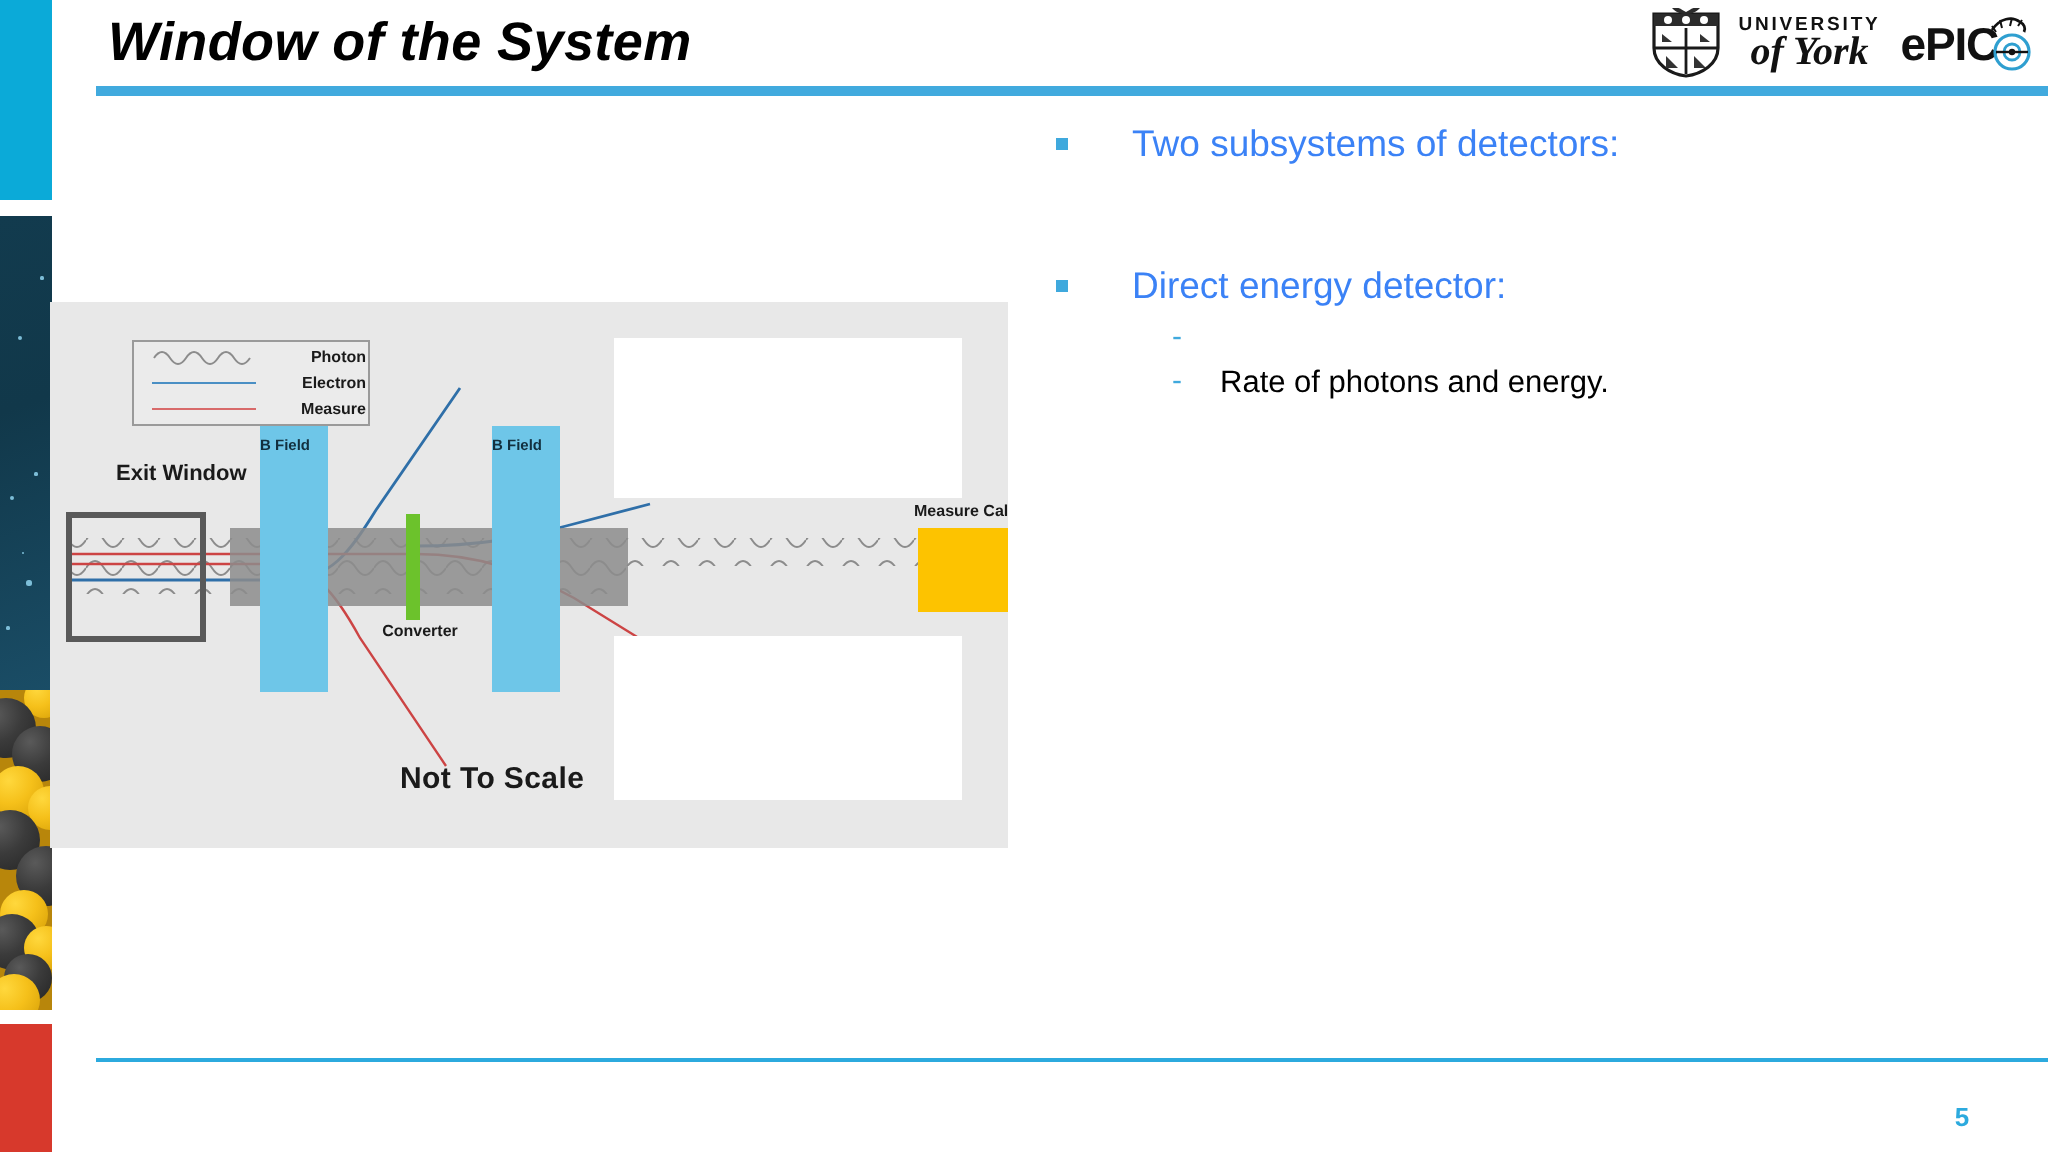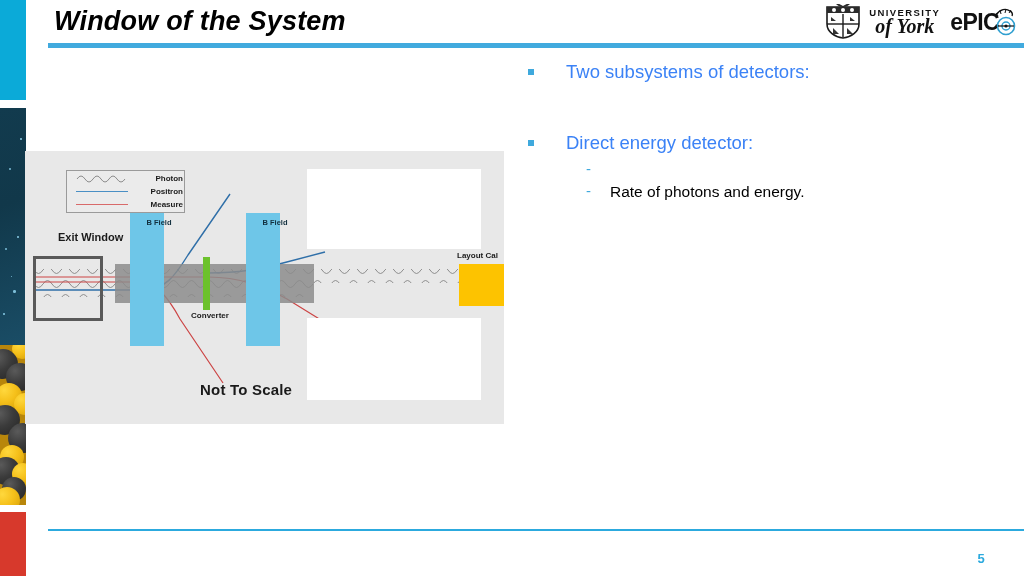--- a/index.html
+++ b/index.html
@@ -173,25 +173,24 @@
   }
   .line-flat { width: 52px; height: 1.4px; }
 
   .bfield {
     background: #6EC6E8;
     width: 34px;
   }
   .bfield-label {
     position: absolute;
     top: 5px; left: 0; width: 34px;
-    text-align: center;
+    text-align: left;
     font-size: 7.5px;
     font-weight: bold;
     color: #12303f;
-    padding-left: 12px;
   }
 
   .pipe {
     left: 90px; top: 113px;
     width: 199px; height: 39px;
     background: #8c8c8c;
     opacity: .85;
   }
   .converter {
     left: 178px; top: 106px;
@@ -378,36 +377,36 @@
       <span class="bfield-label">B Field</span>
     </div>
     <div class="d-abs bfield" style="left:221px; top:62px; height:133px;">
       <span class="bfield-label">B Field</span>
     </div>
 
     <div class="d-abs converter"></div>
     <div class="d-abs converter-label">Converter</div>
 
     <div class="d-abs photon-cal"></div>
-    <div class="d-abs photon-cal-label">Layout Cal</div>
+    <div class="d-abs photon-cal-label">Measure Cal</div>
 
     <div class="d-abs legend-box">
       <div class="legend-row" style="top:1px">
         <span class="legend-sample">
           <svg width="52" height="11" viewBox="0 0 52 11">
             <path d="M1 6 q4 -6 8 0 t8 0 t8 0 t8 0 t8 0 t8 0" fill="none" stroke="#8c8c8c" stroke-width="1"></path>
           </svg>
         </span>
         <span class="legend-label">Photon</span>
       </div>
       <div class="legend-row" style="top:14px">
         <span class="legend-sample">
           <span class="line-flat" style="background:#4a8fc4"></span>
         </span>
-        <span class="legend-label">Positron</span>
+        <span class="legend-label">Electron</span>
       </div>
       <div class="legend-row" style="top:27px">
         <span class="legend-sample">
           <span class="line-flat" style="background:#d86a6a"></span>
         </span>
         <span class="legend-label">Measure</span>
       </div>
     </div>
 
     <div class="d-abs nts">Not To Scale</div>

